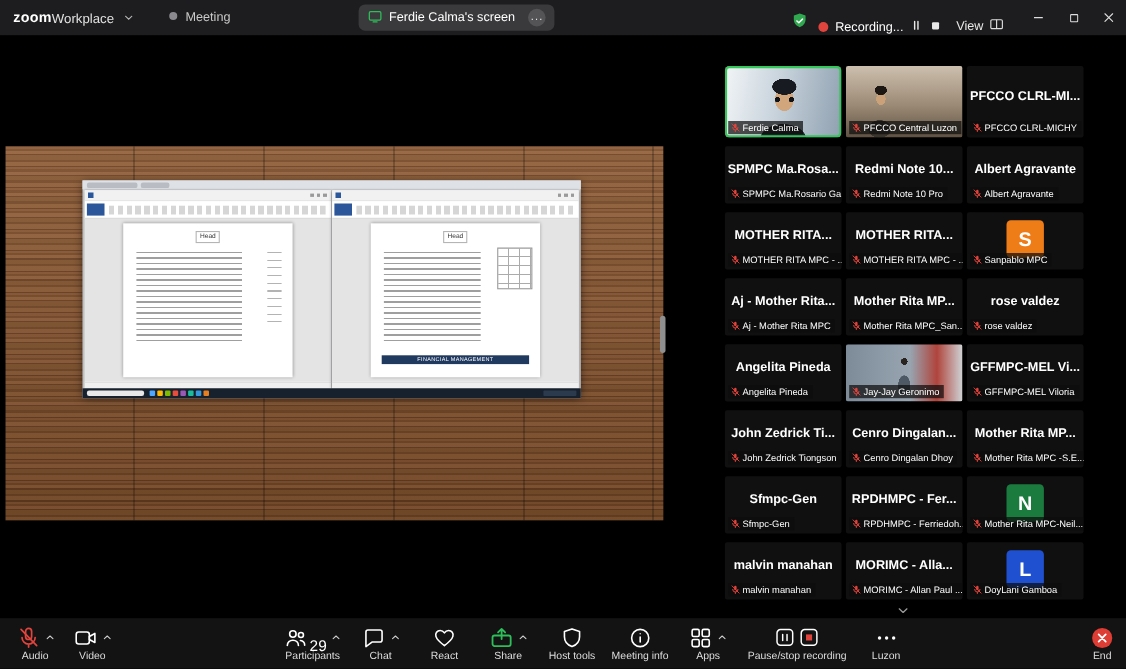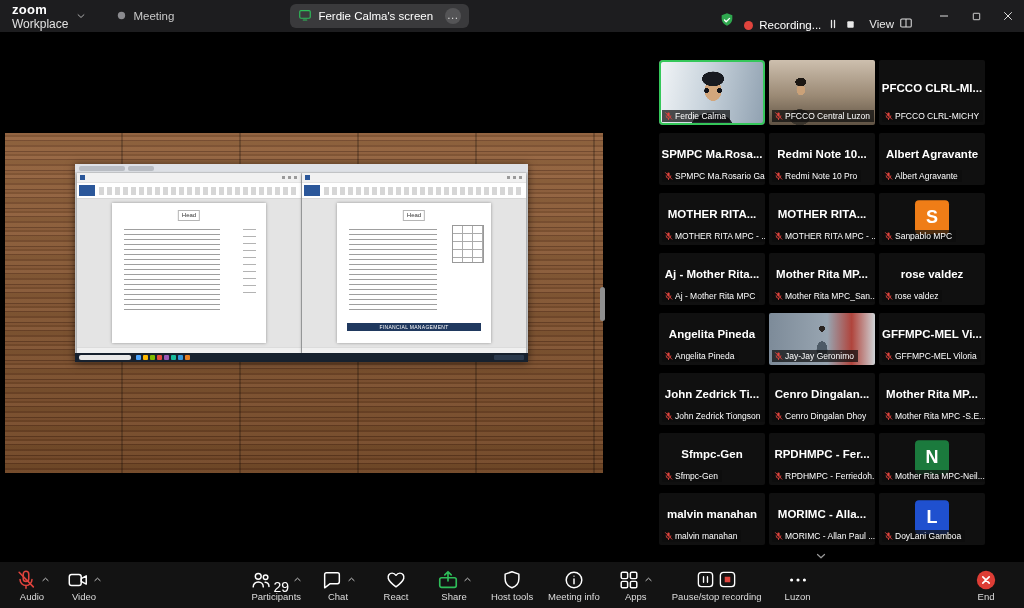--- a/index.html
+++ b/index.html
@@ -1,21 +1,21 @@
 <!DOCTYPE html>
 <html><head>
 <meta charset="utf-8">
 <style>
   html,body{margin:0;padding:0}
   body{width:1024px;height:608px;background:#000;font-family:"Liberation Sans",sans-serif;position:relative;overflow:hidden;-webkit-font-smoothing:antialiased}
   [data-interactable="true"]{cursor:pointer}
 
   
   .topbar{position:absolute;top:0;left:0;right:0;height:32px;background:#1d1d1f;display:flex;align-items:center;color:#eee;z-index:5}
-  .brand{display:flex;flex-direction:column;line-height:1;padding-left:12px}
+  .brand{display:flex;flex-direction:row;line-height:1;padding-left:12px}
   .brand .b1{font-weight:bold;font-size:13px;color:#fff;letter-spacing:.3px}
   .brand .b2{font-size:12px;color:#e2e2e2;margin-top:2px}
   .brand-caret{margin-left:8px;display:flex;align-items:center}
   .tab{display:flex;align-items:center;gap:6px;font-size:11.5px;color:#c9c9c9}
   .tab.meeting{margin-left:30px}
   .tab.screen{margin-left:116px;background:#3a3a3c;border-radius:6px;height:24px;padding:0 8px;color:#fff}
   .tab-pill{width:16px;height:16px;border-radius:50%;background:#545456;display:flex;align-items:center;justify-content:center;font-size:10px;color:#e6e6e6;margin-left:6px;line-height:0;letter-spacing:1px}
   .top-right{margin-left:auto;display:flex;align-items:flex-end;gap:9px}
   .rec-group{display:flex;align-items:center;gap:6px;font-size:11.5px;color:#fff}
   .rec-dot{width:9px;height:9px;border-radius:50%;background:#e0443d}
@@ -95,21 +95,21 @@
   .scene-jayjay{background:
       radial-gradient(ellipse 5px 5px at 50% 30%,#2a2420 60%,transparent 62%),
       radial-gradient(ellipse 9px 15px at 50% 72%,#4d5a66 60%,transparent 62%),
       linear-gradient(90deg,#7d8b99 0%,#98a5b1 55%,#b0443c 78%,#cfd3d6 100%)}
   .more-row{position:absolute;top:516px;left:0;width:330px;display:flex;justify-content:center}
 
   
   .bottombar{position:absolute;left:0;right:0;bottom:0;height:46px;background:#131313;display:flex;align-items:center;z-index:5}
   .bb-left{display:flex;padding-left:10px;gap:8px;flex:none}
   .bb-center{flex:1;display:flex;justify-content:center;gap:14px;min-width:0}
-  .bb-right{flex:none;padding-right:16px}
+  .bb-right{flex:none;}
   .bb-item{position:relative;display:flex;flex-direction:column;align-items:center;justify-content:center;min-width:44px;height:46px;color:#e8e8e8}
   .bb-item .ic{height:23px;display:flex;align-items:center;gap:3px;position:relative}
   .bb-item .lb{font-size:9.5px;color:#dedede;margin-top:0;white-space:nowrap}
   .bb-item .badge{font-size:14px;color:#fff;align-self:flex-start;margin:11px 0 0 -2px}
   .bb-item .caret{display:flex;align-items:center;margin-left:1px}
 </style>
 </head>
 <body>
 
 <div class="topbar" data-interactable="false">

